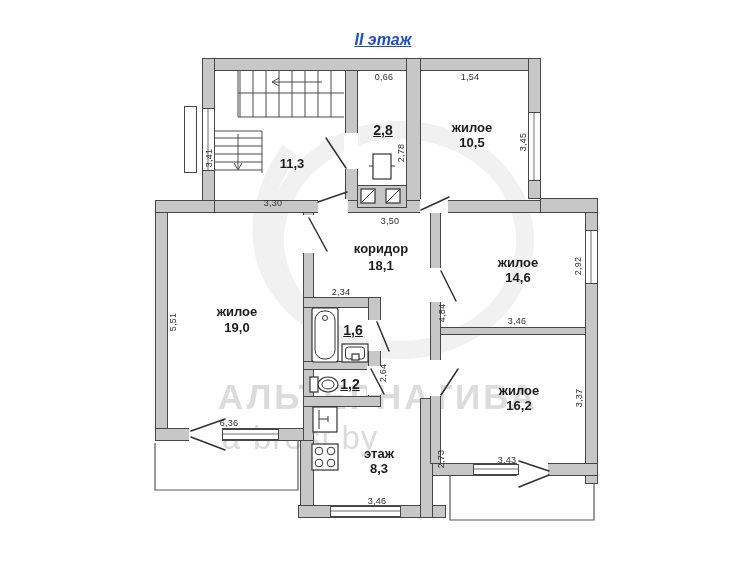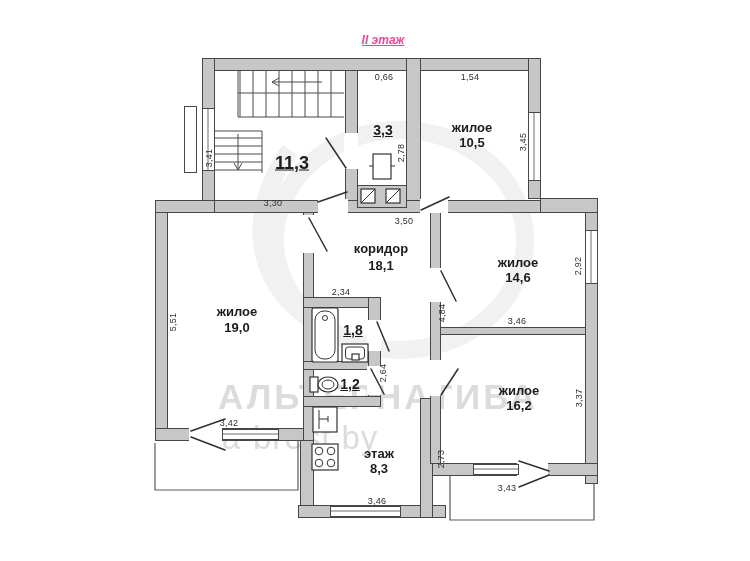--- a/index.html
+++ b/index.html
@@ -6,28 +6,28 @@
   .stage{
     position:relative;width:750px;height:561px;background:#ffffff;overflow:hidden;
     font-family:"Liberation Sans",sans-serif;
   }
   .stage svg{position:absolute;left:0;top:0;z-index:1;}
   .wm{position:absolute;z-index:0;color:#dcdcdc;white-space:nowrap;transform:translate(-50%,-50%);}
   .wm.brand{left:378px;top:397px;font-size:35px;font-weight:bold;letter-spacing:3px;}
   .wm.site{left:300px;top:438px;font-size:33px;letter-spacing:1px;}
   .title{
     position:absolute;left:383px;top:40px;transform:translate(-50%,-50%);z-index:3;
-    font-size:12px;font-weight:bold;font-style:italic;text-decoration:underline;color:#ec4899;white-space:nowrap;
+    font-size:16px;font-weight:bold;font-style:italic;text-decoration:underline;color:#1d4ed8;white-space:nowrap;
   }
   .room{
     position:absolute;transform:translate(-50%,-50%);z-index:3;
     font-size:13px;font-weight:bold;color:#1c1c1c;white-space:nowrap;
   }
   .room.u{text-decoration:underline;font-size:14px;}
-  .room.big{font-size:18px;text-decoration:underline;text-align:center;}
+  .room.big{font-size:13px;text-align:center;}
   .dim{
     position:absolute;transform:translate(-50%,-50%);z-index:3;
     font-size:9px;color:#2d2d2d;white-space:nowrap;letter-spacing:0.3px;
   }
   .dim.v{transform:translate(-50%,-50%) rotate(-90deg);}
   
   .wall{fill:#c7c7c7;stroke:#474747;stroke-width:1;shape-rendering:crispEdges;}
   .open{fill:#ffffff;stroke:none;shape-rendering:crispEdges;}
   .win{fill:#ffffff;stroke:#474747;stroke-width:1;shape-rendering:crispEdges;}
   .wline{stroke:#474747;stroke-width:0.8;}
@@ -196,48 +196,48 @@
 
     <g>
       <path class="thin" d="M 155 443 L 155 490 L 298 490 L 298 440"></path>
       <path class="thin" d="M 450 475 L 450 520 L 594 520 L 594 483"></path>
     </g>
   </svg>
 
   <div class="title">II этаж</div>
 
   <div class="room big" style="left:292px;top:163px">11,3</div>
-  <div class="room u" style="left:383px;top:130px">3,3</div>
+  <div class="room u" style="left:383px;top:130px">2,8</div>
   <div class="room" style="left:472px;top:127px">жилое</div>
   <div class="room" style="left:472px;top:142px">10,5</div>
   <div class="room" style="left:381px;top:248px">коридор</div>
   <div class="room" style="left:381px;top:265px">18,1</div>
   <div class="room" style="left:518px;top:262px">жилое</div>
   <div class="room" style="left:518px;top:277px">14,6</div>
   <div class="room" style="left:237px;top:311px">жилое</div>
   <div class="room" style="left:237px;top:327px">19,0</div>
-  <div class="room u" style="left:353px;top:330px">1,8</div>
+  <div class="room u" style="left:353px;top:330px">1,6</div>
   <div class="room u" style="left:350px;top:384px">1,2</div>
   <div class="room" style="left:519px;top:390px">жилое</div>
   <div class="room" style="left:519px;top:405px">16,2</div>
   <div class="room" style="left:379px;top:453px">этаж</div>
   <div class="room" style="left:379px;top:468px">8,3</div>
 
   <span class="dim" style="left:384px;top:77px">0,66</span>
   <span class="dim" style="left:470px;top:77px">1,54</span>
   <span class="dim v" style="left:523px;top:142px">3,45</span>
   <span class="dim v" style="left:401px;top:153px">2,78</span>
   <span class="dim v" style="left:209px;top:158px">3,41</span>
   <span class="dim" style="left:273px;top:203px">3,30</span>
-  <span class="dim" style="left:404px;top:221px">3,50</span>
+  <span class="dim" style="left:390px;top:221px">3,50</span>
   <span class="dim v" style="left:173px;top:322px">5,51</span>
   <span class="dim v" style="left:578px;top:266px">2,92</span>
   <span class="dim" style="left:341px;top:292px">2,34</span>
   <span class="dim v" style="left:442px;top:313px">4,84</span>
   <span class="dim" style="left:517px;top:321px">3,46</span>
   <span class="dim v" style="left:383px;top:373px">2,64</span>
   <span class="dim v" style="left:579px;top:398px">3,37</span>
-  <span class="dim" style="left:229px;top:423px">3,42</span>
+  <span class="dim" style="left:229px;top:423px">6,36</span>
   <span class="dim v" style="left:441px;top:459px">2,73</span>
-  <span class="dim" style="left:507px;top:488px">3,43</span>
+  <span class="dim" style="left:507px;top:460px">3,43</span>
   <span class="dim" style="left:377px;top:501px">3,46</span>
 
 </div>
 
 </body></html>

